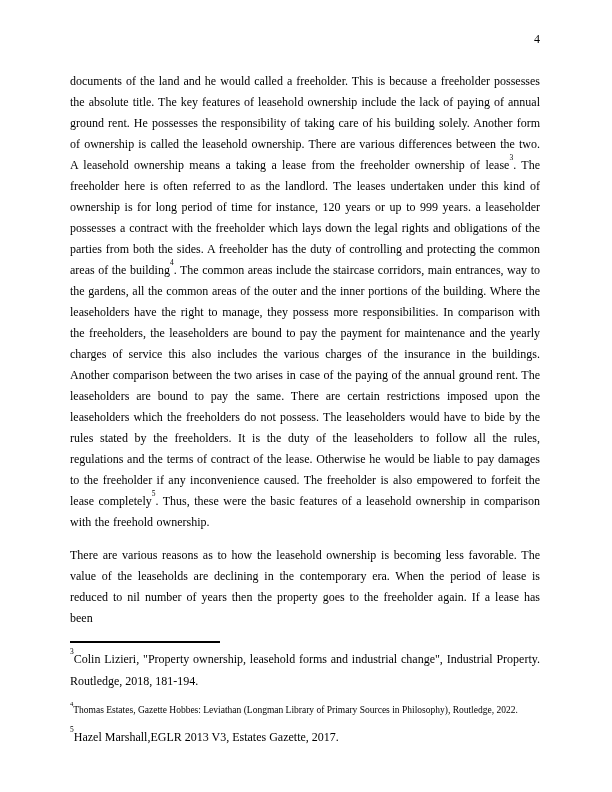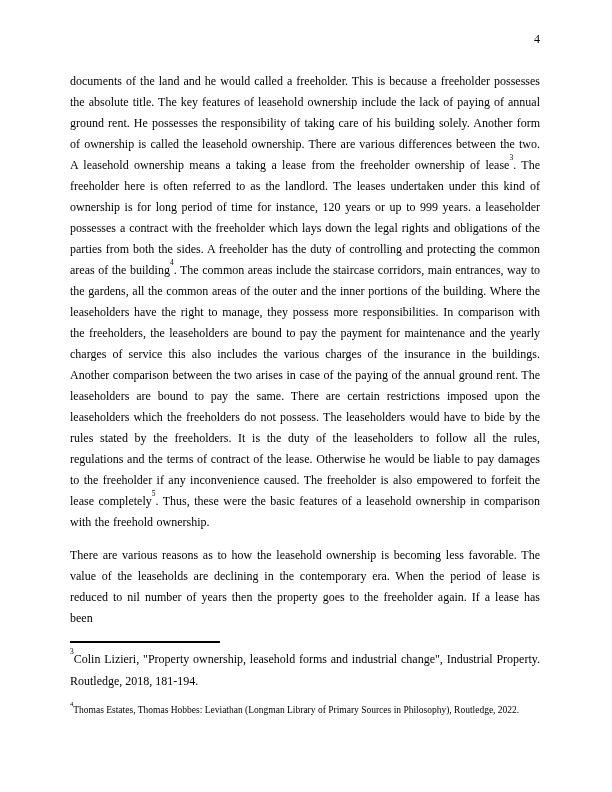--- a/index.html
+++ b/index.html
@@ -82,16 +82,17 @@
   <div class="page-number">4</div>
 
   <p class="para"><span>documents of the land and he would called a freeholder. This is because a freeholder possesses the absolute title. The key features of leasehold ownership include the lack of paying of annual ground rent. He possesses the responsibility of taking care of his building solely. Another form of ownership is called the leasehold ownership. There are various differences between the two. A leasehold ownership means a taking a lease from the freeholder ownership of lease</span><sup class="fnref">3</sup><span>. The freeholder here is often referred to as the landlord. The leases undertaken under this kind of ownership is for long period of time for instance, 120 years or up to 999 years. a leaseholder possesses a contract with the freeholder which lays down the legal rights and obligations of the parties from both the sides. A freeholder has the duty of controlling and protecting the common areas of the building</span><sup class="fnref">4</sup><span>. The common areas include the staircase corridors, main entrances, way to the gardens, all the common areas of the outer and the inner portions of the building. Where the leaseholders have the right to manage, they possess more responsibilities. In comparison with the freeholders, the leaseholders are bound to pay the payment for maintenance and the yearly charges of service this also includes the various charges of the insurance in the buildings. Another comparison between the two arises in case of the paying of the annual ground rent. The leaseholders are bound to pay the same. There are certain restrictions imposed upon the leaseholders which the freeholders do not possess. The leaseholders would have to bide by the rules stated by the freeholders. It is the duty of the leaseholders to follow all the rules, regulations and the terms of contract of the lease. Otherwise he would be liable to pay damages to the freeholder if any inconvenience caused. The freeholder is also empowered to forfeit the lease completely</span><sup class="fnref">5</sup><span>. Thus, these were the basic features of a leasehold ownership in comparison with the freehold ownership.</span></p>
 
   <p class="para">There are various reasons as to how the leasehold ownership is becoming less favorable. The value of the leaseholds are declining in the contemporary era. When the period of lease is reduced to nil number of years then the property goes to the freeholder again. If a lease has been</p>
 
   <div class="footnote-sep"></div>
 
   <div class="footnote"><sup class="fnmark">3</sup><span>Colin Lizieri, "Property ownership, leasehold forms and industrial change", </span><span class="italic">Industrial Property</span><span>. Routledge, 2018, 181-194.</span></div>
 
-  <div class="footnote small"><sup class="fnmark">4</sup><span>Thomas Estates, </span><span class="italic">Thomas Hobbes: Leviathan (Longman Library of Primary Sources in Philosophy)</span><span>, Routledge, 2022.</span></div>
+  <div class="footnote small"><sup class="fnmark">4</sup><span>Thomas Estates, </span><span class="italic">Gazette Hobbes: Leviathan (Longman Library of Primary Sources in Philosophy)</span><span>, Routledge, 2022.</span></div>
 
+  <div class="footnote last"><sup class="fnmark">5</sup><span>Hazel Marshall,</span><span class="italic">EGLR 2013 V3</span><span>, Estates Gazette, 2017.</span></div>
 
 </div>
 
 </body></html>

